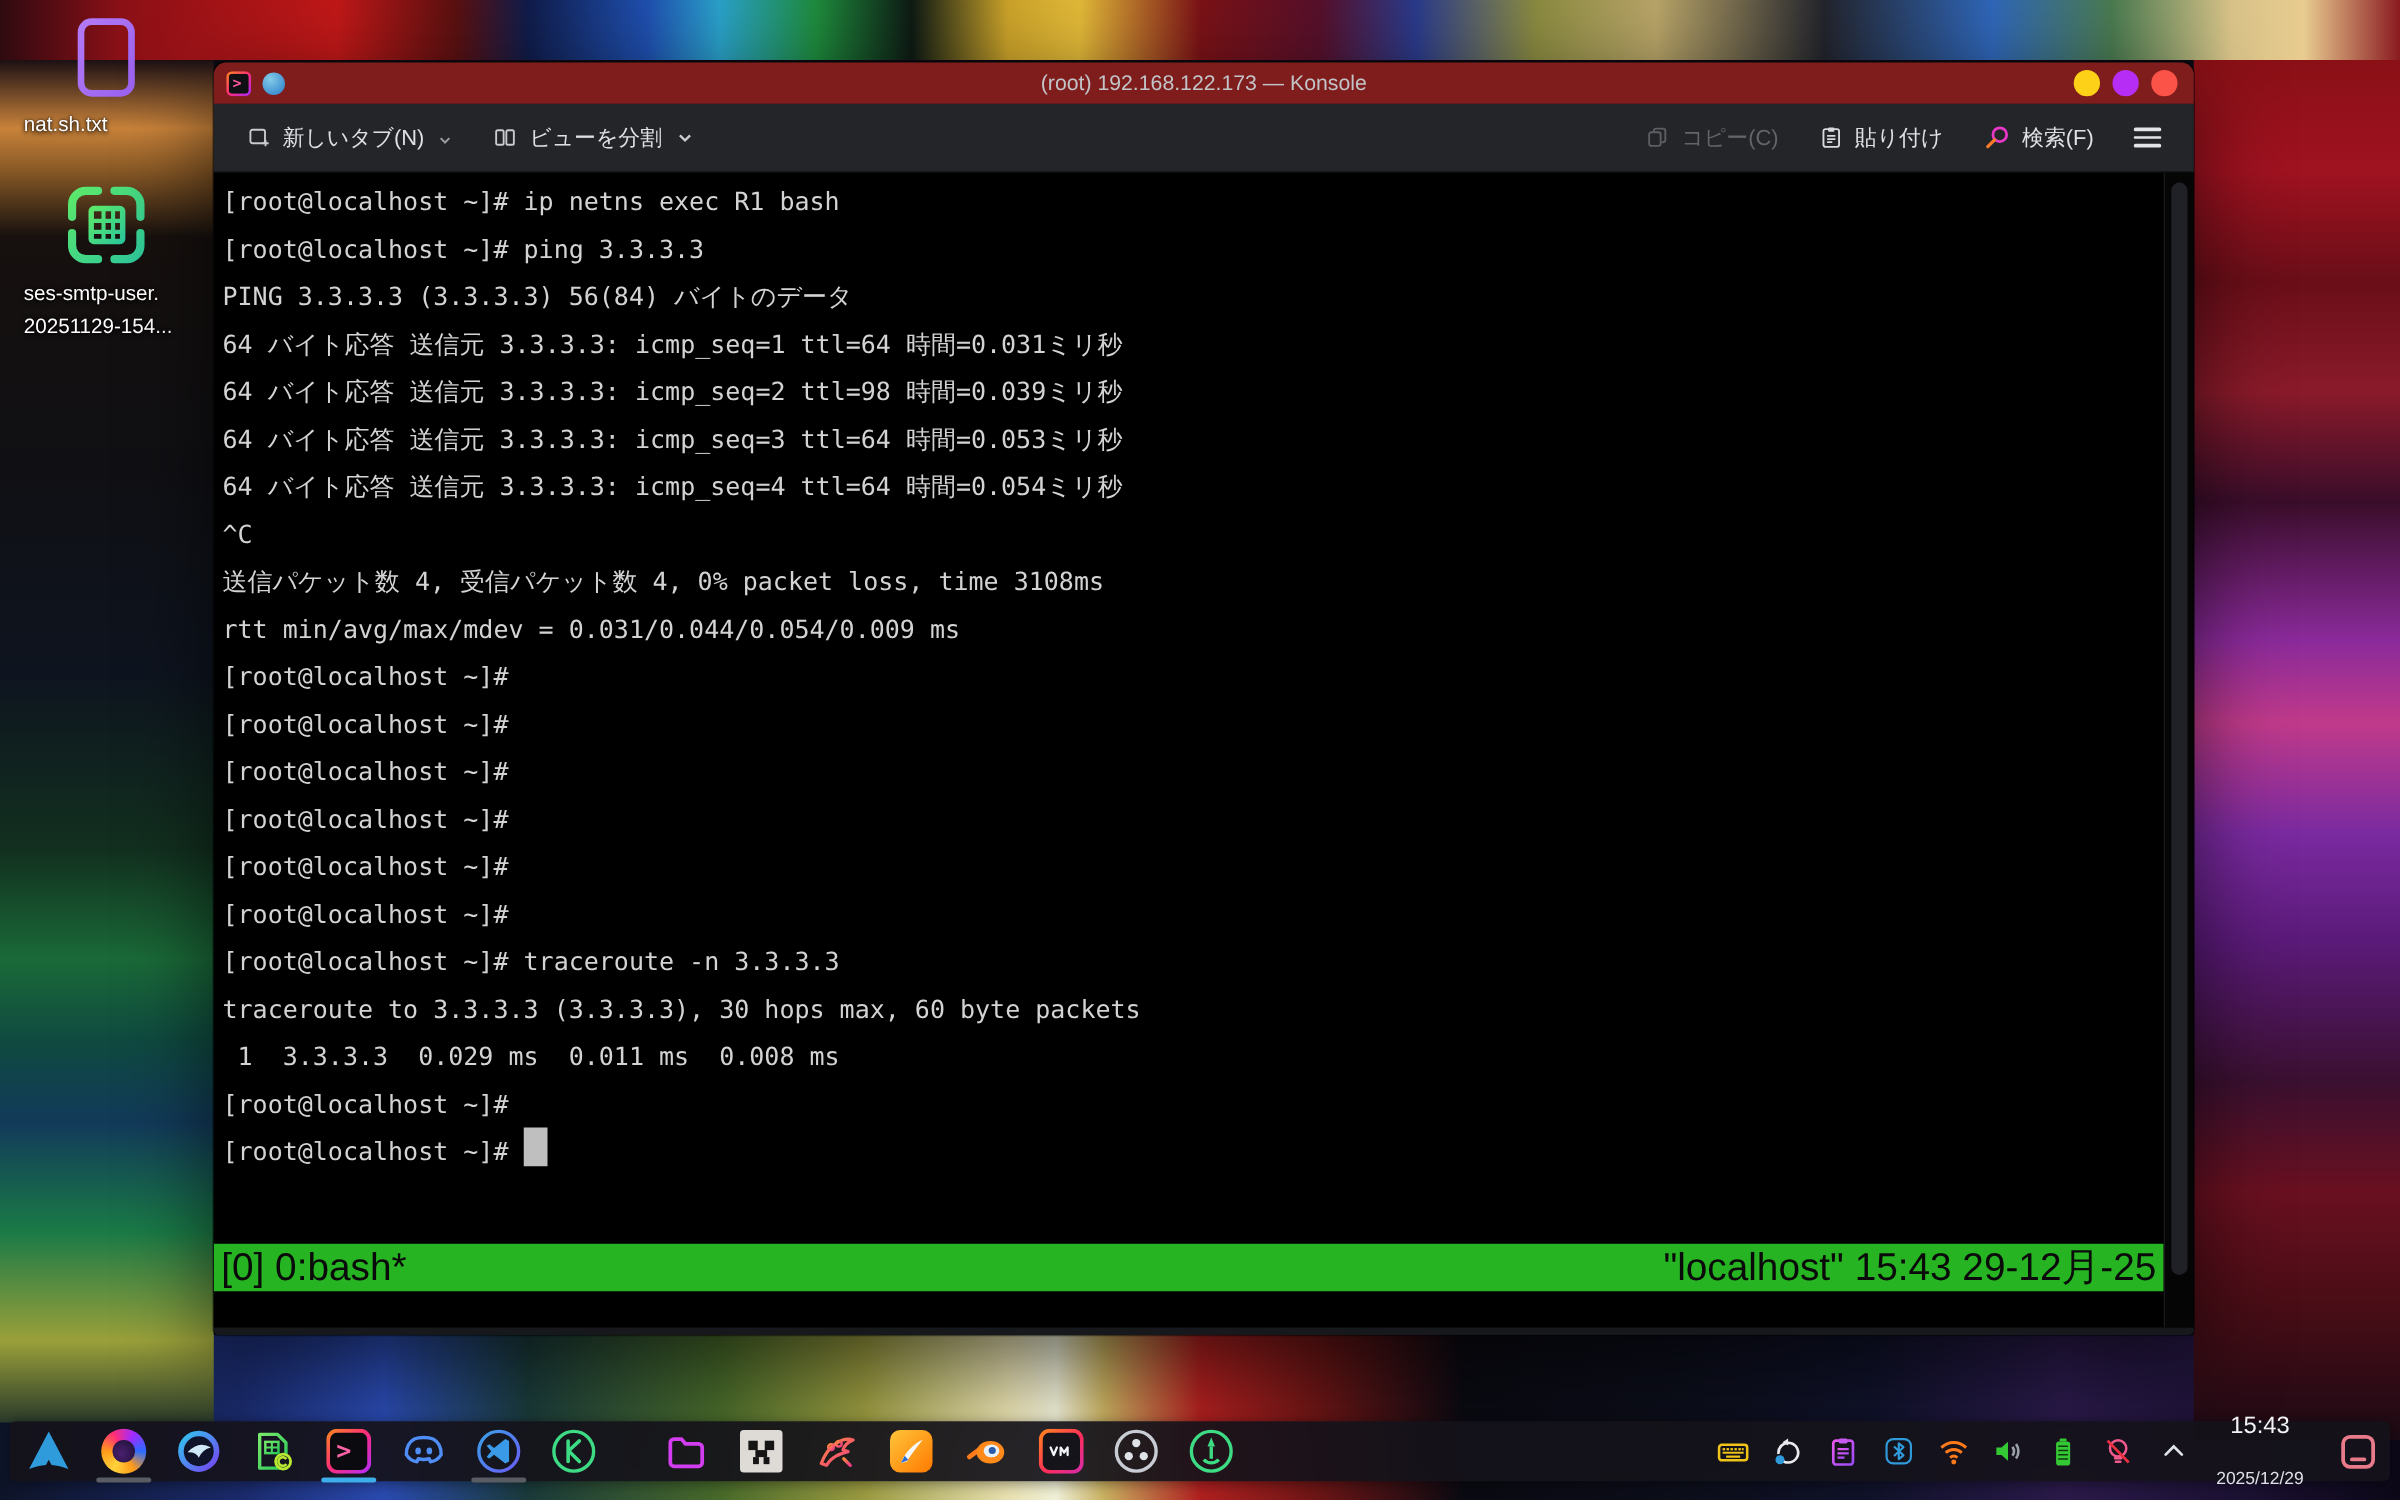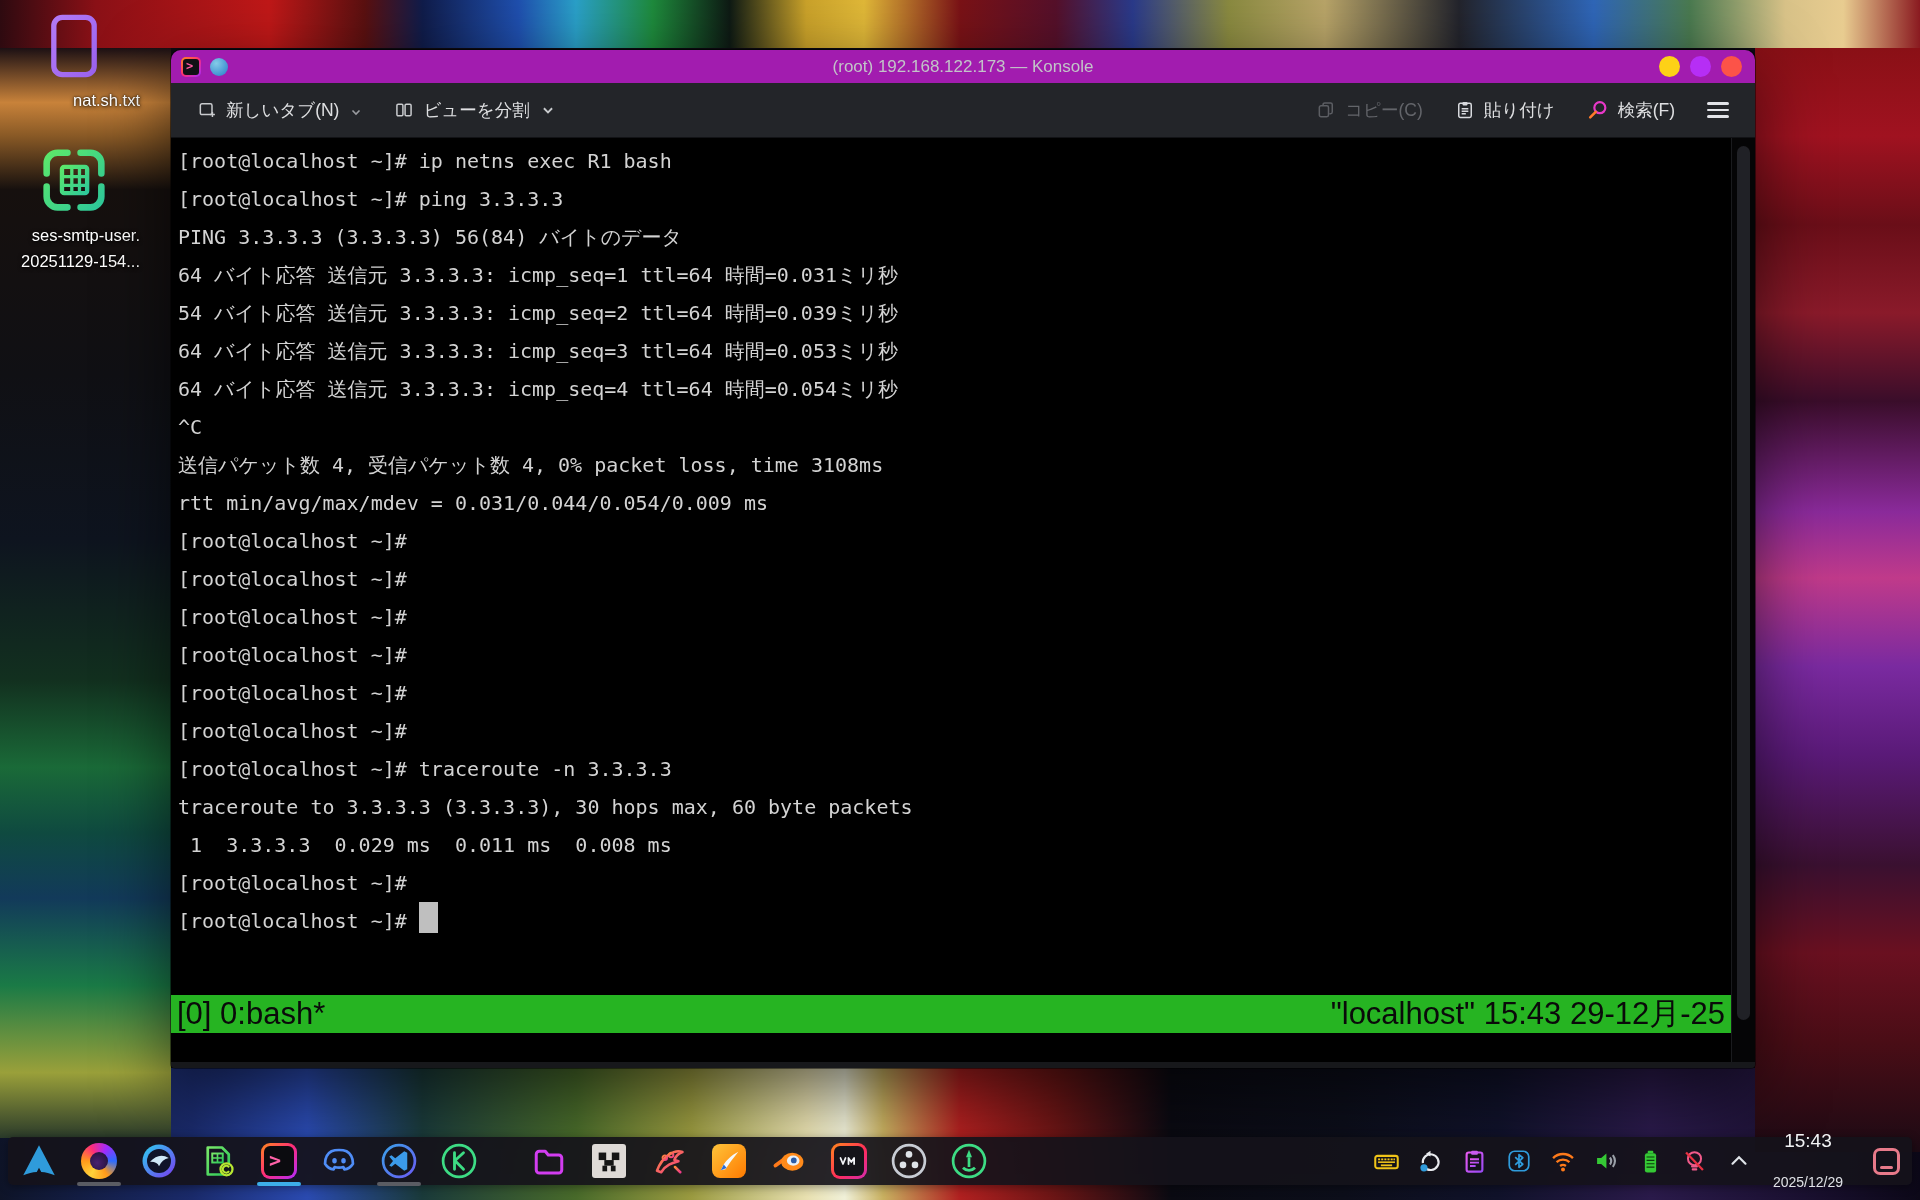--- a/index.html
+++ b/index.html
@@ -16,31 +16,31 @@
       linear-gradient(180deg,#1c1014 0%,#c8823a 5%,#8a5a26 8%,#16100e 13%,#101014 30%,#0e141f 45%,#12301f 58%,#1a6a38 66%,#0f4a40 72%,#123a5a 78%,#1a7a46 86%,#9aa03a 94%,#2a3a2a 100%),
       
       linear-gradient(90deg,#0e1428 0%,#1a2a6a 10%,#2a4ab0 16%,#1a3a3a 22%,#486a2a 30%,#9a9a40 36%,#e8e0b0 42%,#f0f0d8 44%,#c8b060 46%,#b02020 50%,#6a1515 55%,#0a0a12 61%,#0c0e1a 70%,#10122a 78%,#2a1a4a 86%,#1a1030 94%,#0c0818 100%);
     background-repeat:no-repeat;
     background-size:100% 48px, 165px 1104px, 171px 1090px, 100% 132px;
     background-position:0 0, right 0 top 48px, 0 48px, 0 1068px;
     position:relative;
   }
 
   
-  .desk-icon { position:absolute; width:132px; text-align:right; cursor:default; }
+  .desk-icon { position:absolute; width:132px; text-align:left; cursor:default;margin-left:11px; }
   .desk-icon .ic { display:block; margin:0 auto 6px; }
   .desk-label { color:#fff; font-size:16.5px; line-height:1.55; text-shadow:0 1px 4px rgba(0,0,0,.95), 0 0 2px rgba(0,0,0,.8); }
 
   
   .window { position:absolute; left:171px; top:50px; width:1584px; height:1018px;
     background:#17181b; border-radius:10px 10px 4px 4px;
     box-shadow:0 22px 70px rgba(0,0,0,.6), 0 0 0 1px rgba(0,0,0,.45);
     display:flex; flex-direction:column; }
 
-  .titlebar { height:33px; background:#a21caf; border-radius:10px 10px 0 0;
+  .titlebar { height:33px; background:#7f1d1d; border-radius:10px 10px 0 0;
     position:relative; display:flex; align-items:center; flex:0 0 auto; }
   .tb-left { display:flex; align-items:center; gap:9px; margin-left:10px; z-index:2; }
   .mini-konsole { width:20px; height:20px; border-radius:5px;
     background:linear-gradient(#101014,#101014) padding-box, linear-gradient(135deg,#ff8a1a,#ff2d78 50%,#a02bff) border-box;
     border:2px solid transparent; position:relative; }
   .mini-konsole::after { content:">"; position:absolute; left:3px; top:-1px; color:#ff5aa0;
     font:bold 12px/16px "DejaVu Sans Mono", monospace; }
   .tb-dot { width:18px; height:18px; border-radius:50%;
     background:radial-gradient(circle at 35% 30%, #84cbe8, #3d8fd0 75%); }
   .tb-title { position:absolute; left:0; right:0; text-align:center; color:#c2c4c8; font-size:17px; }
@@ -221,21 +221,21 @@
     </button>
   </div>
 
   <div class="term">
     <div class="term-lines">
       <div>
           <div class="term-line">[root@localhost ~]# ip netns exec R1 bash</div>
           <div class="term-line">[root@localhost ~]# ping 3.3.3.3</div>
           <div class="term-line">PING 3.3.3.3 (3.3.3.3) 56(84) バイトのデータ</div>
           <div class="term-line">64 バイト応答 送信元 3.3.3.3: icmp_seq=1 ttl=64 時間=0.031ミリ秒</div>
-          <div class="term-line">54 バイト応答 送信元 3.3.3.3: icmp_seq=2 ttl=64 時間=0.039ミリ秒</div>
+          <div class="term-line">64 バイト応答 送信元 3.3.3.3: icmp_seq=2 ttl=98 時間=0.039ミリ秒</div>
           <div class="term-line">64 バイト応答 送信元 3.3.3.3: icmp_seq=3 ttl=64 時間=0.053ミリ秒</div>
           <div class="term-line">64 バイト応答 送信元 3.3.3.3: icmp_seq=4 ttl=64 時間=0.054ミリ秒</div>
           <div class="term-line">^C</div>
           <div class="term-line">送信パケット数 4, 受信パケット数 4, 0% packet loss, time 3108ms</div>
           <div class="term-line">rtt min/avg/max/mdev = 0.031/0.044/0.054/0.009 ms</div>
           <div class="term-line">[root@localhost ~]#</div>
           <div class="term-line">[root@localhost ~]#</div>
           <div class="term-line">[root@localhost ~]#</div>
           <div class="term-line">[root@localhost ~]#</div>
           <div class="term-line">[root@localhost ~]#</div>

